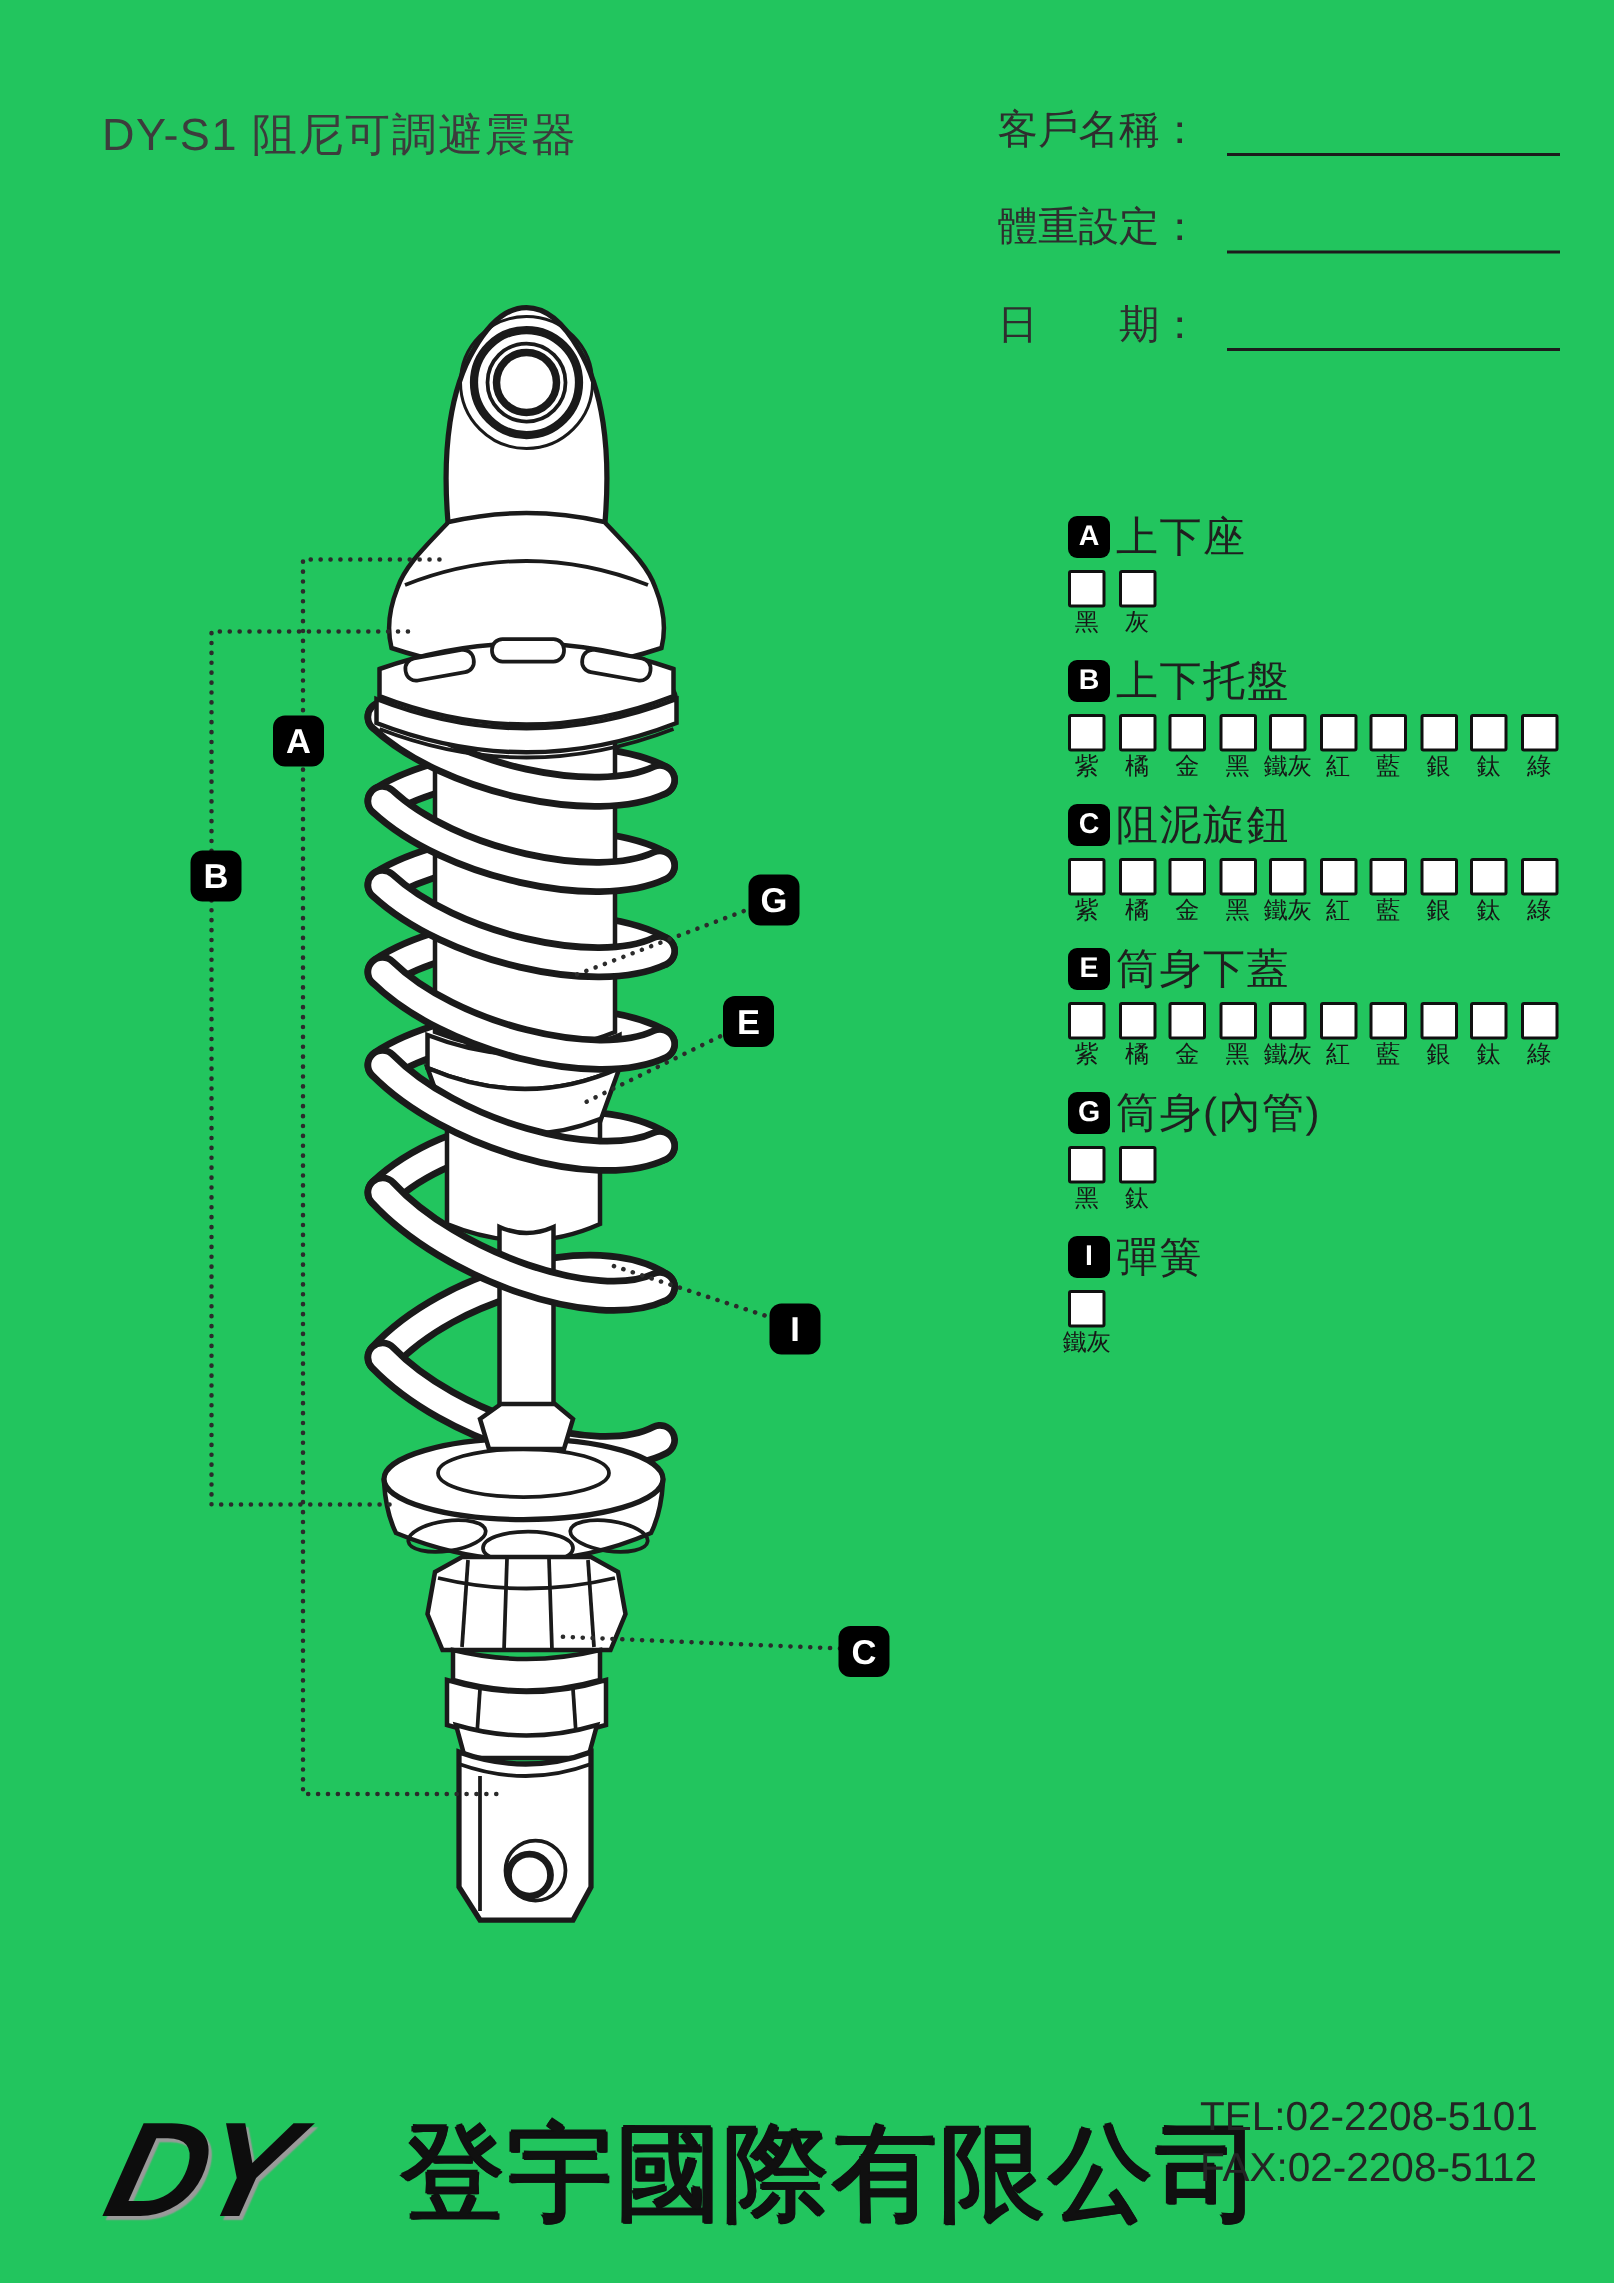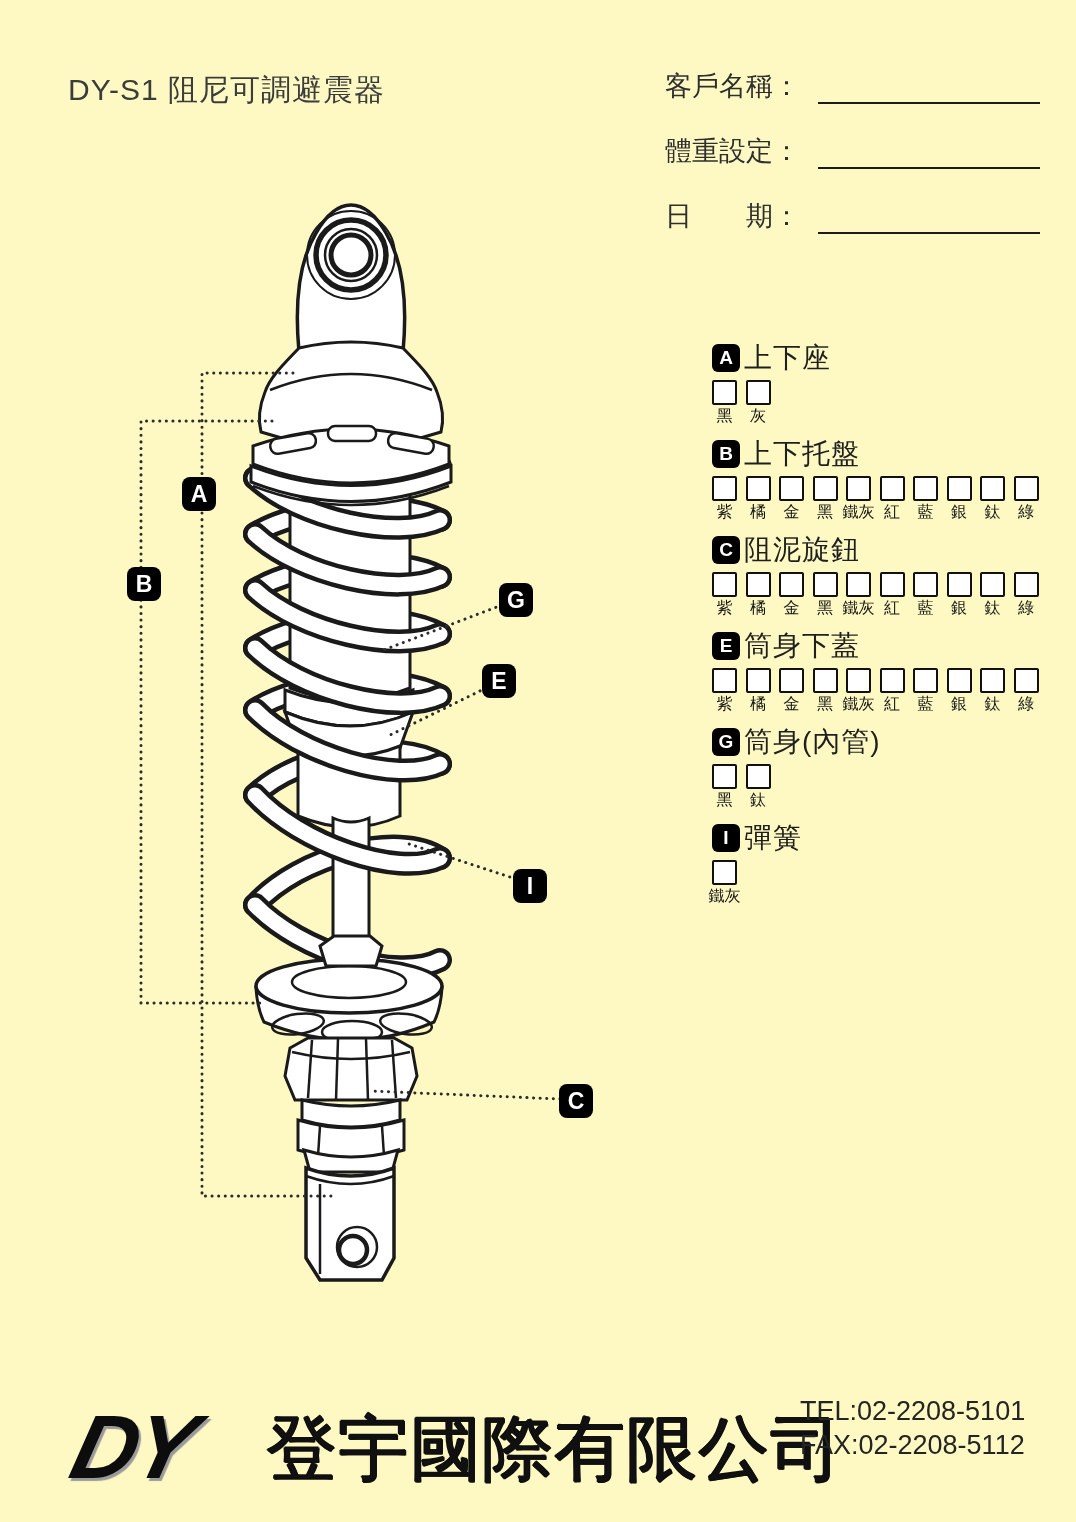--- a/index.html
+++ b/index.html
@@ -1,17 +1,17 @@
 <!DOCTYPE html>
 <html><head>
 <meta charset="utf-8">
 <style>
   html,body{margin:0;padding:0;background:#ffffff;}
   body{font-family:"Liberation Sans","DejaVu Sans",sans-serif;}
-  #page{position:relative;width:1076px;height:1522px;background:#fef9c3;overflow:hidden;}
+  #page{position:relative;width:1076px;height:1522px;background:#22c55e;overflow:hidden;}
 
   
   .doc-title{position:absolute;left:68px;top:70px;font-size:30px;color:#3c3c3c;letter-spacing:1px;}
 
   
   .form-area{position:absolute;left:665px;top:66px;width:375px;}
   .form-row{display:flex;align-items:flex-end;height:38px;margin-bottom:27px;}
   .form-label{font-size:27px;color:#2e2e2e;white-space:pre;flex:0 0 auto;}
   .write-line{flex:1 1 auto;border-bottom:2px solid #1c1c1c;height:34px;margin-left:18px;}
 

